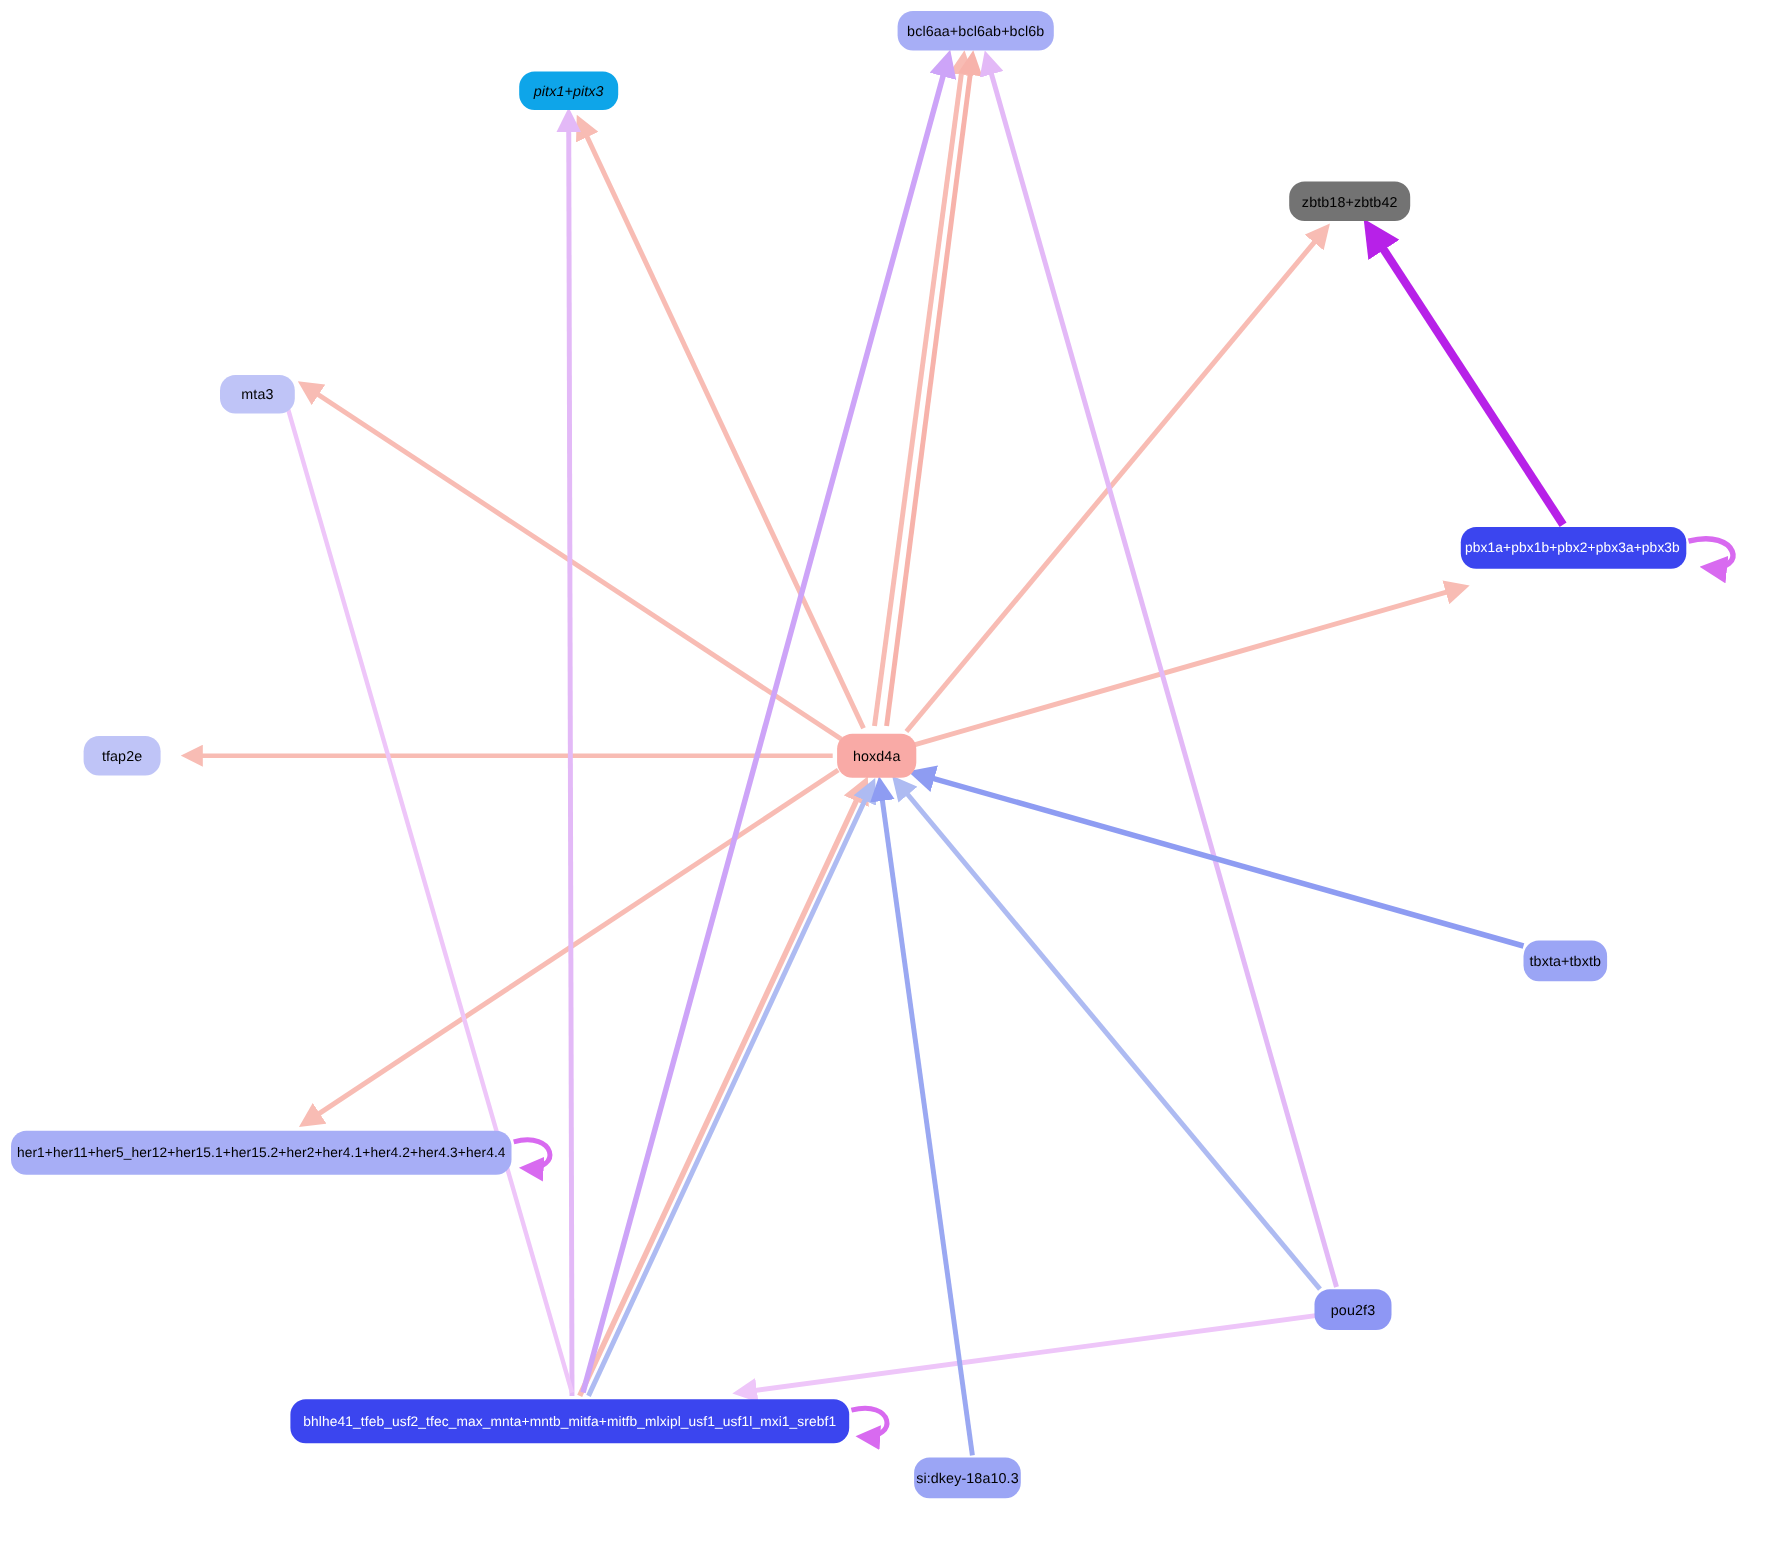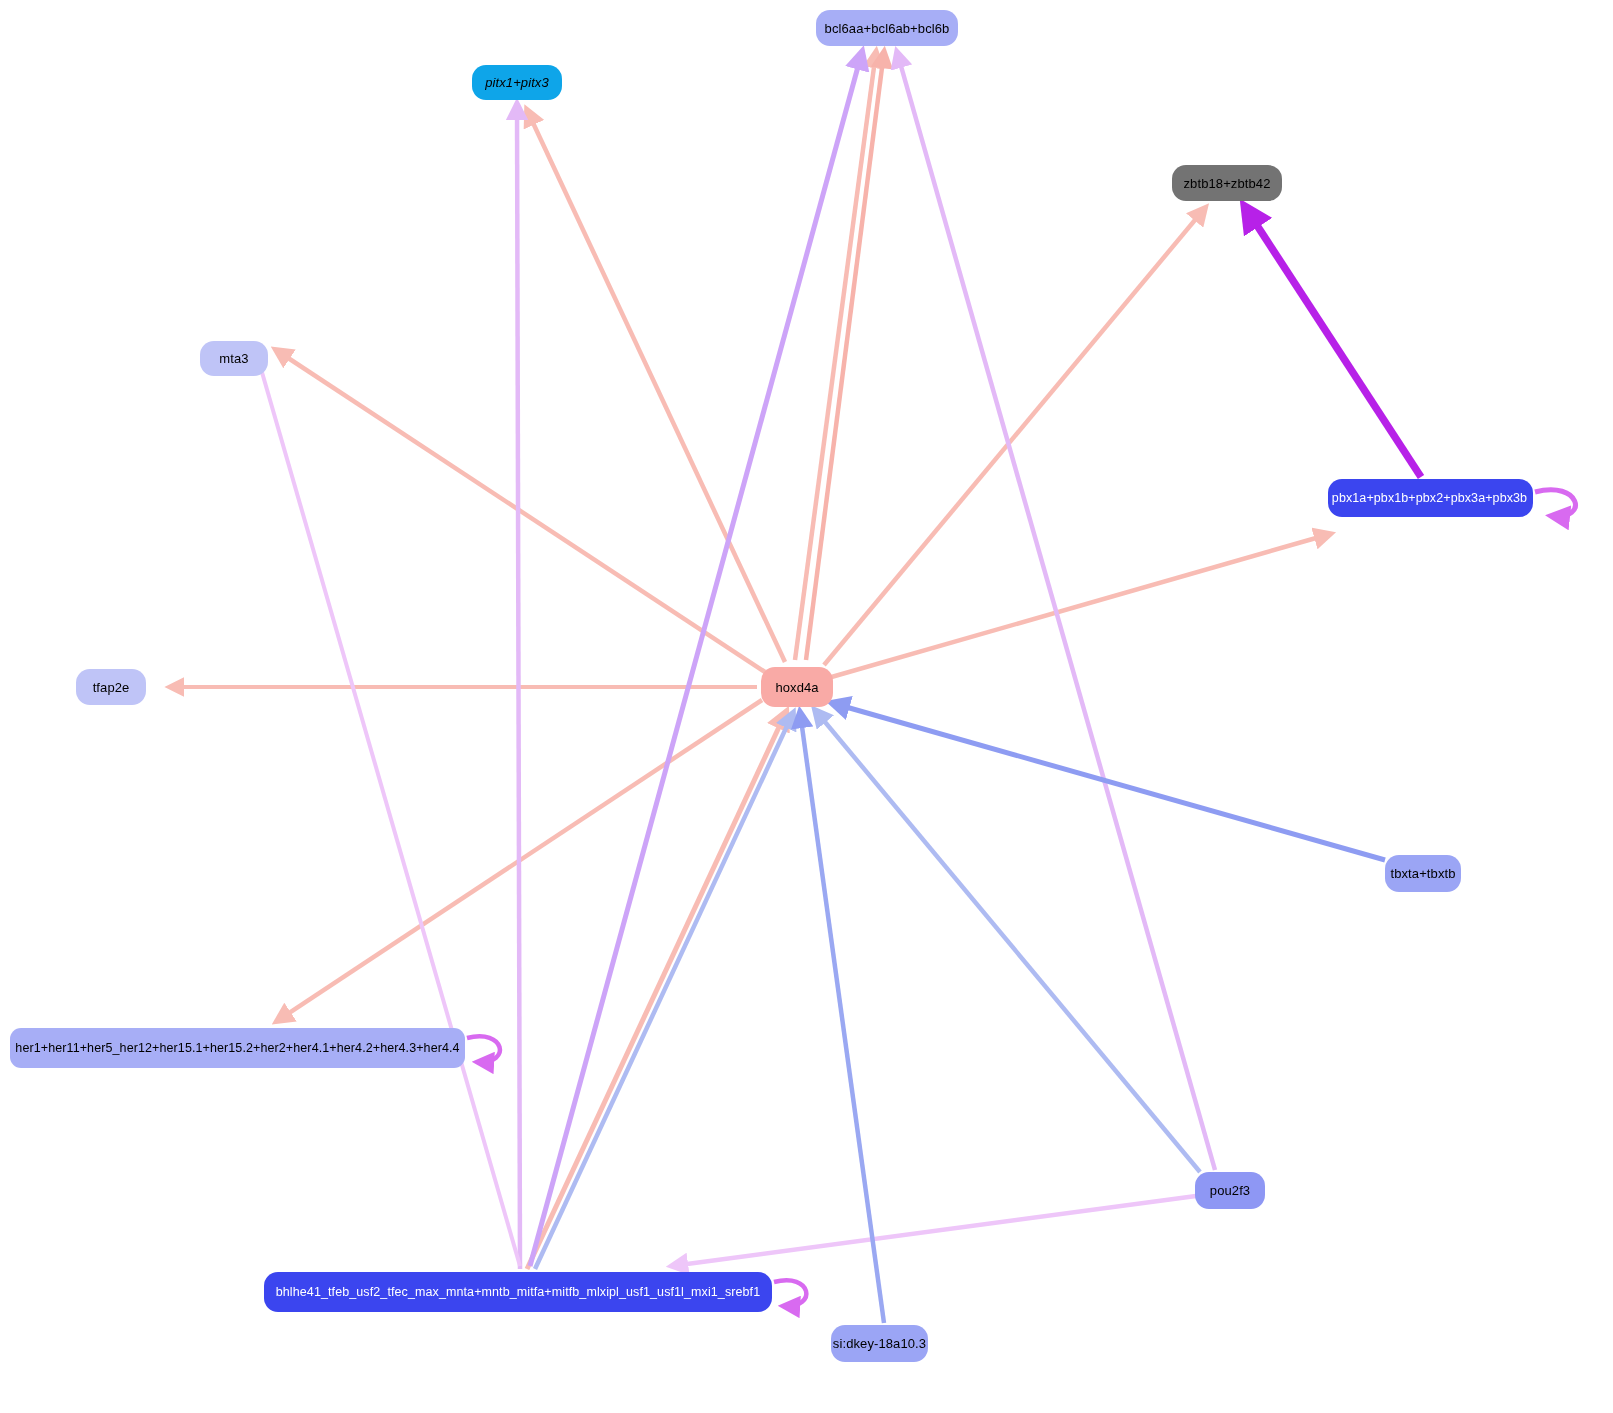--- a/index.html
+++ b/index.html
@@ -146,21 +146,21 @@
   </div>
 
   <div class="node" style="left:761px; top:667px; width:72px; height:40px; background:#f9aaa6;">
     <span>hoxd4a</span>
   </div>
 
   <div class="node" style="left:1385px; top:855px; width:76px; height:37px; background:#9ba5f5;">
     <span>tbxta+tbxtb</span>
   </div>
 
-  <div class="node small-text" style="left:10px; top:1028px; width:455px; height:40px; background:#a7aef6;border-radius:11px;">
+  <div class="node small-text" style="left:10px; top:1028px; width:455px; height:40px; background:#a7aef6;">
     <span>her1+her11+her5_her12+her15.1+her15.2+her2+her4.1+her4.2+her4.3+her4.4</span>
   </div>
 
   <div class="node" style="left:1195px; top:1172px; width:70px; height:37px; background:#8e97f4;">
     <span>pou2f3</span>
   </div>
 
   <div class="node bhlhe small-text" style="left:264px; top:1272px; width:508px; height:40px; background:#3b45ef;">
     <span>bhlhe41_tfeb_usf2_tfec_max_mnta+mntb_mitfa+mitfb_mlxipl_usf1_usf1l_mxi1_srebf1</span>
   </div>

